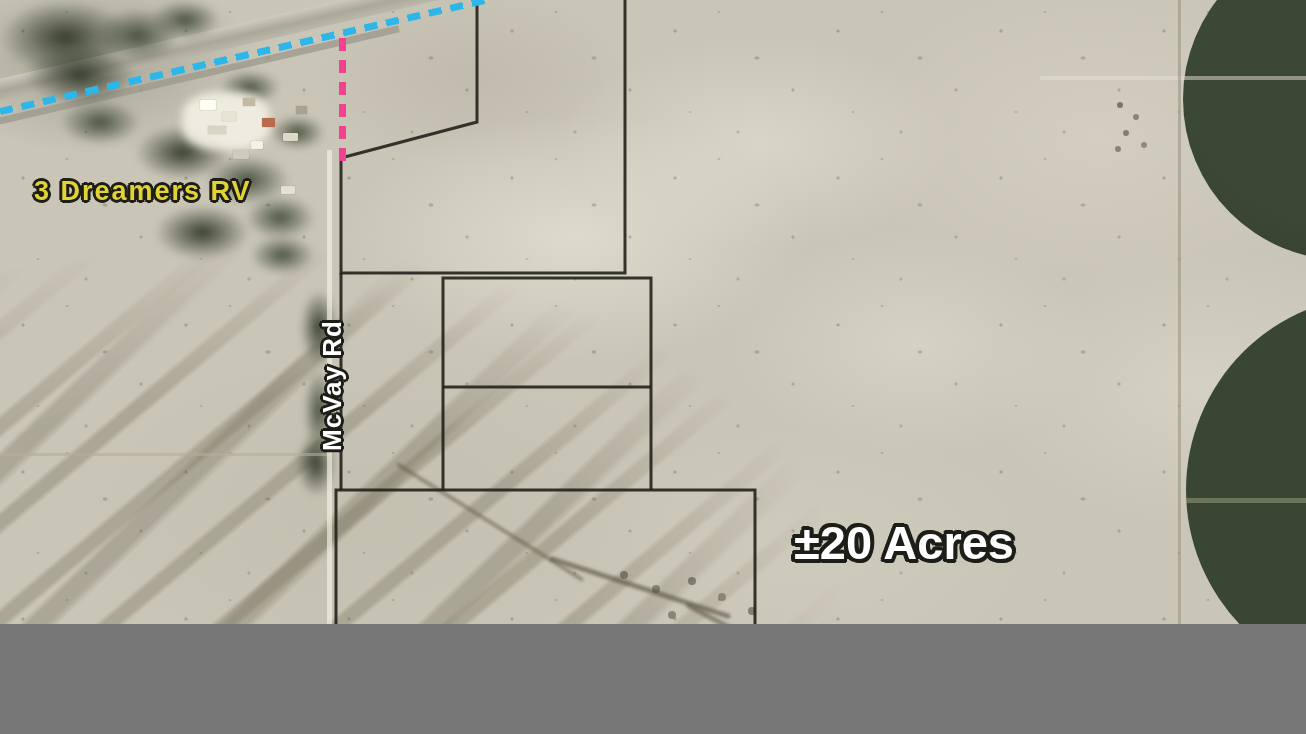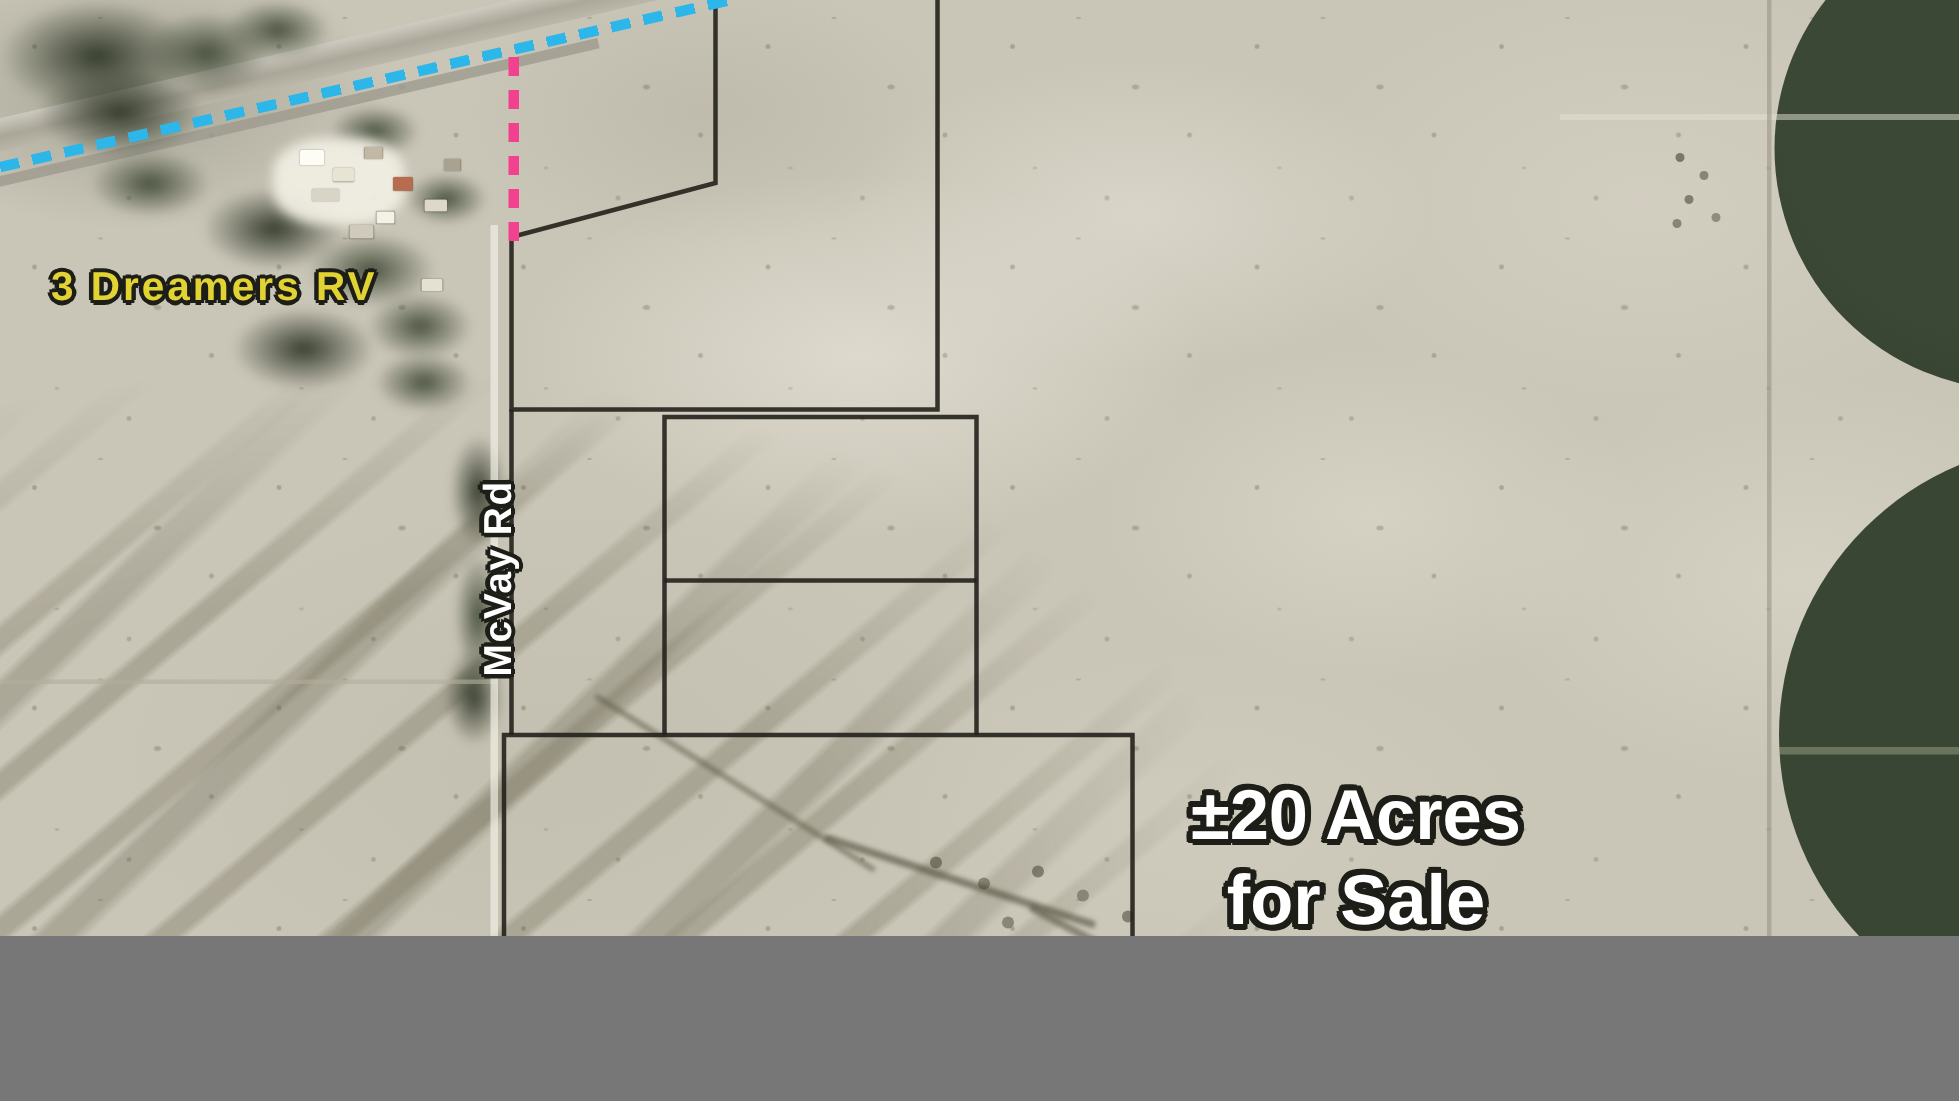--- a/index.html
+++ b/index.html
@@ -157,15 +157,14 @@
     <line class="pointer" x1="857" y1="644" x2="857" y2="737"></line>
   </svg>
 
   <div class="dash-cyan"></div>
   <div class="dash-pink"></div>
 
   <div class="lbl rv-label outline3">3 Dreamers RV</div>
   <div class="lbl mcvay-label outline3">McVay Rd</div>
   <div class="lbl sale-label outline4">
     <span style="position:static;display:block">±20 Acres</span>
-    <span style="position:static;display:block">for Sale</span>
   </div>
 </div>
 
 </body></html>

